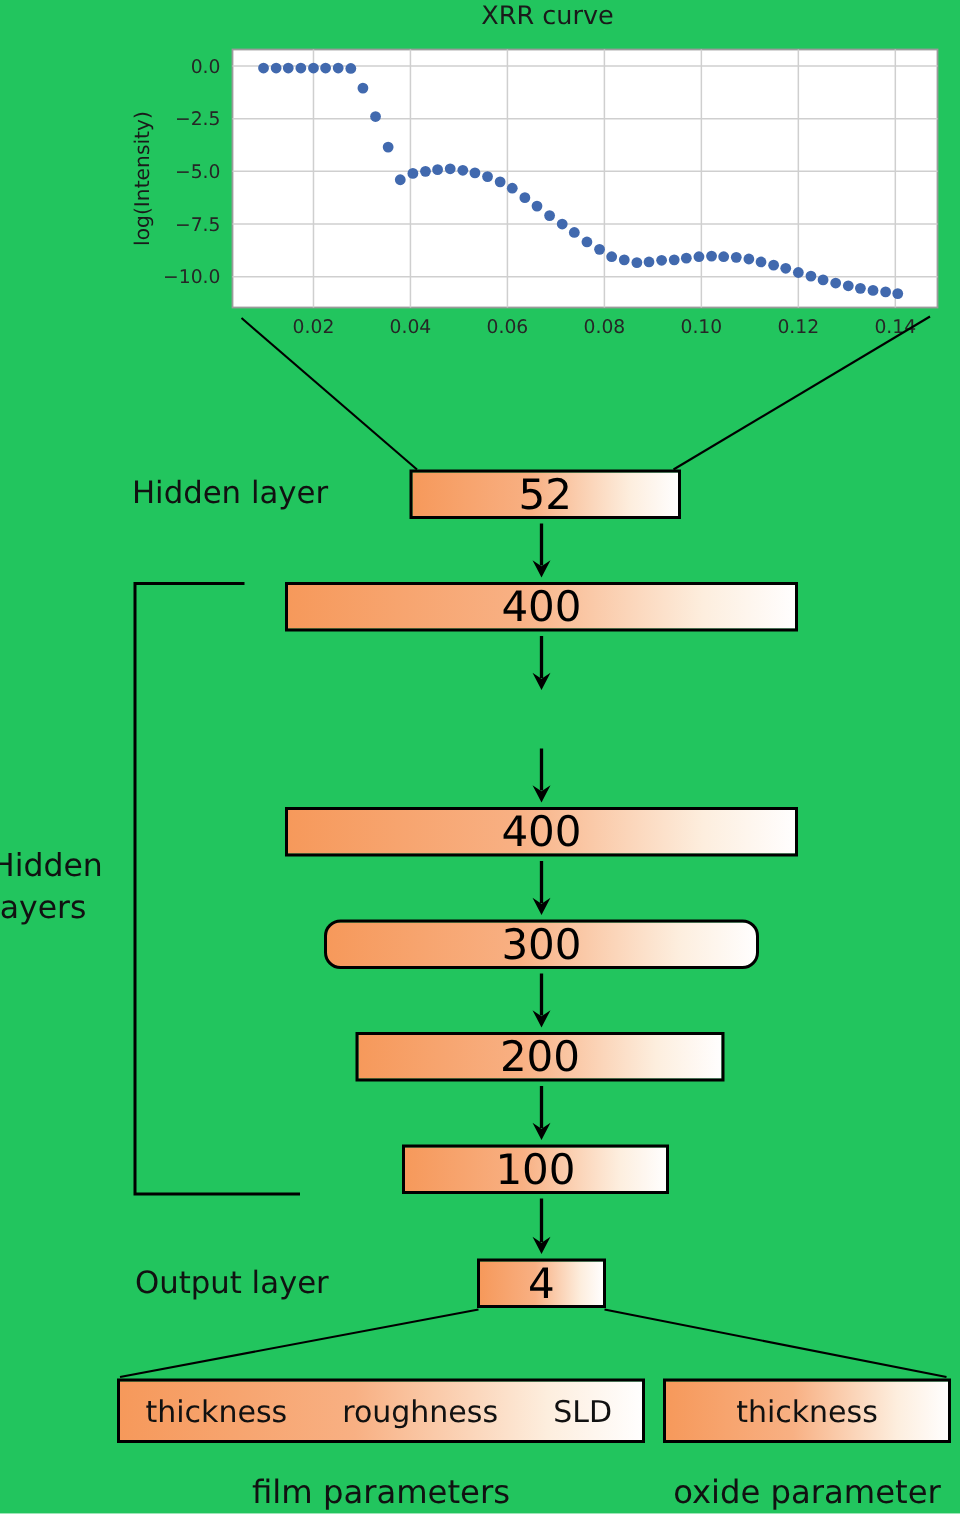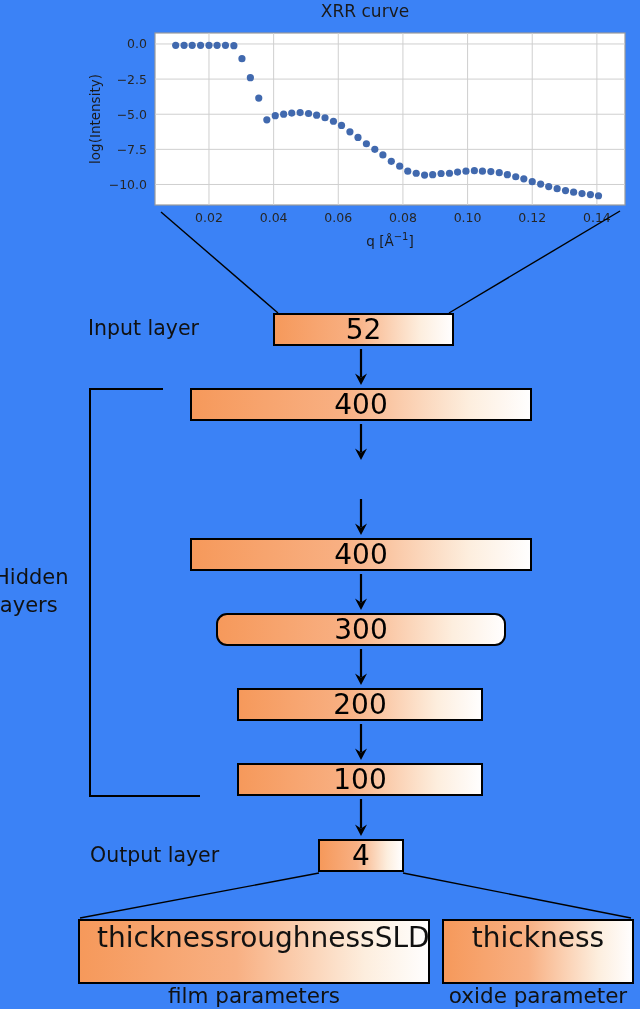--- a/index.html
+++ b/index.html
@@ -1,17 +1,17 @@
 <!DOCTYPE html>
 <html><head>
 <meta charset="utf-8">
 <style>
   html,body{margin:0;padding:0;background:#ffffff;}
   #canvas{
-    position:relative;width:640px;height:1009px;background:#3b82f6;
+    position:relative;width:640px;height:1009px;background:#22c55e;
     font-family:"DejaVu Sans","Liberation Sans",sans-serif;color:#000;overflow:hidden;
   }
   
   .chart-title{
     position:absolute;left:90px;top:1px;width:550px;text-align:center;
     font-size:17px;color:#1a1a1a;
   }
   #chart-svg{position:absolute;left:0;top:0;}
   .ylabel{
     position:absolute;left:95px;top:119px;transform:translate(-50%,-50%) rotate(-90deg);
@@ -34,32 +34,32 @@
     background:linear-gradient(to right,#f6995b 0%,#f8b083 45%,#fdeede 82%,#fffefe 100%);
     display:flex;align-items:center;justify-content:center;
     font-size:28px;line-height:1;color:#000;
   }
   .b52 {left:273px;top:313px;width:181px;}
   .b400a{left:190px;top:388px;width:342px;}
   .b800 {left:101px;top:463px;width:524px;}
   .b400b{left:190px;top:538px;width:342px;}
   .b300 {left:216px;top:613px;width:290px;border-radius:11px;}
   .b200 {left:237px;top:688px;width:246px;}
-  .b100 {left:237px;top:763px;width:246px;}
+  .b100 {left:268px;top:763px;width:178px;}
   .b4   {left:318px;top:839px;width:86px;}
   
   .side-label{position:absolute;font-size:20.5px;color:#111;white-space:nowrap;}
   .input-label{left:88px;top:316px;}
   .output-label{left:90px;top:843px;}
   .hidden-label{left:-6px;top:563px;font-size:21px;line-height:28px;color:#111;position:absolute;}
   
   .pbox{
-    position:absolute;top:919px;height:65px;box-sizing:border-box;border:2px solid #000;
+    position:absolute;top:919px;height:43px;box-sizing:border-box;border:2px solid #000;
     background:linear-gradient(to right,#f6995b 0%,#f8b083 45%,#fdeede 82%,#fffefe 100%);
-    display:flex;font-size:28px;color:#111;
+    display:flex;align-items:center;font-size:20px;color:#111;
   }
   .film-box{left:78px;width:352px;justify-content:space-between;padding:0 20px 0 17px;}
   .oxide-box{left:442px;width:192px;justify-content:center;}
   .caption{position:absolute;top:983px;font-size:21.5px;color:#111;text-align:center;}
   .film-caption{left:104px;width:300px;}
   .oxide-caption{left:438px;width:200px;}
 </style>
 </head>
 <body>
 
@@ -142,21 +142,20 @@
       <circle cx="557.1182943603851" cy="188.69934640522877" r="3.6" fill="#4169ae"></circle>
       <circle cx="565.5226960110042" cy="190.52614379084966" r="3.6" fill="#4169ae"></circle>
       <circle cx="573.6038514442916" cy="192.2124183006536" r="3.6" fill="#4169ae"></circle>
       <circle cx="582.0082530949105" cy="193.61764705882354" r="3.6" fill="#4169ae"></circle>
       <circle cx="590.4126547455296" cy="194.6013071895425" r="3.6" fill="#4169ae"></circle>
       <circle cx="598.4938101788171" cy="195.72549019607843" r="3.6" fill="#4169ae"></circle>
     </svg>
 
   <div class="ylabel">log(Intensity)</div>
 
-  <div class="xlabel"><span>q [Å</span><sup>−1</sup><span>]</span></div>
 
   <svg class="overlay" width="640" height="1009">
 
     <line class="fl" x1="161" y1="212" x2="278" y2="313"></line>
     <line class="fl" x1="620" y1="211" x2="449" y2="313"></line>
 
     <path class="bracket" d="M163 389 L90 389 L90 796 L200 796"></path>
 
     <g>
         <line class="arr-line" x1="361" y1="349" x2="361" y2="377"></line>
@@ -184,21 +183,21 @@
       </g>
     <g>
         <line class="arr-line" x1="361" y1="799" x2="361" y2="828"></line>
         <path class="arr-head" d="M361 836 L355 824.5 L361 828.5 L367 824.5 Z"></path>
       </g>
 
     <line class="fl" x1="319" y1="873" x2="80" y2="918"></line>
     <line class="fl" x1="403" y1="873" x2="631" y2="918"></line>
   </svg>
 
-  <div class="side-label input-label">Input layer</div>
+  <div class="side-label input-label">Hidden layer</div>
   <div class="hidden-label">
     <div>Hidden</div>
     <div>layers</div>
   </div>
   <div class="side-label output-label">Output layer</div>
 
   <div class="nbox b52">52</div>
   <div class="nbox b400a">400</div>
   <div class="nbox b400b">400</div>
   <div class="nbox b300">300</div>

